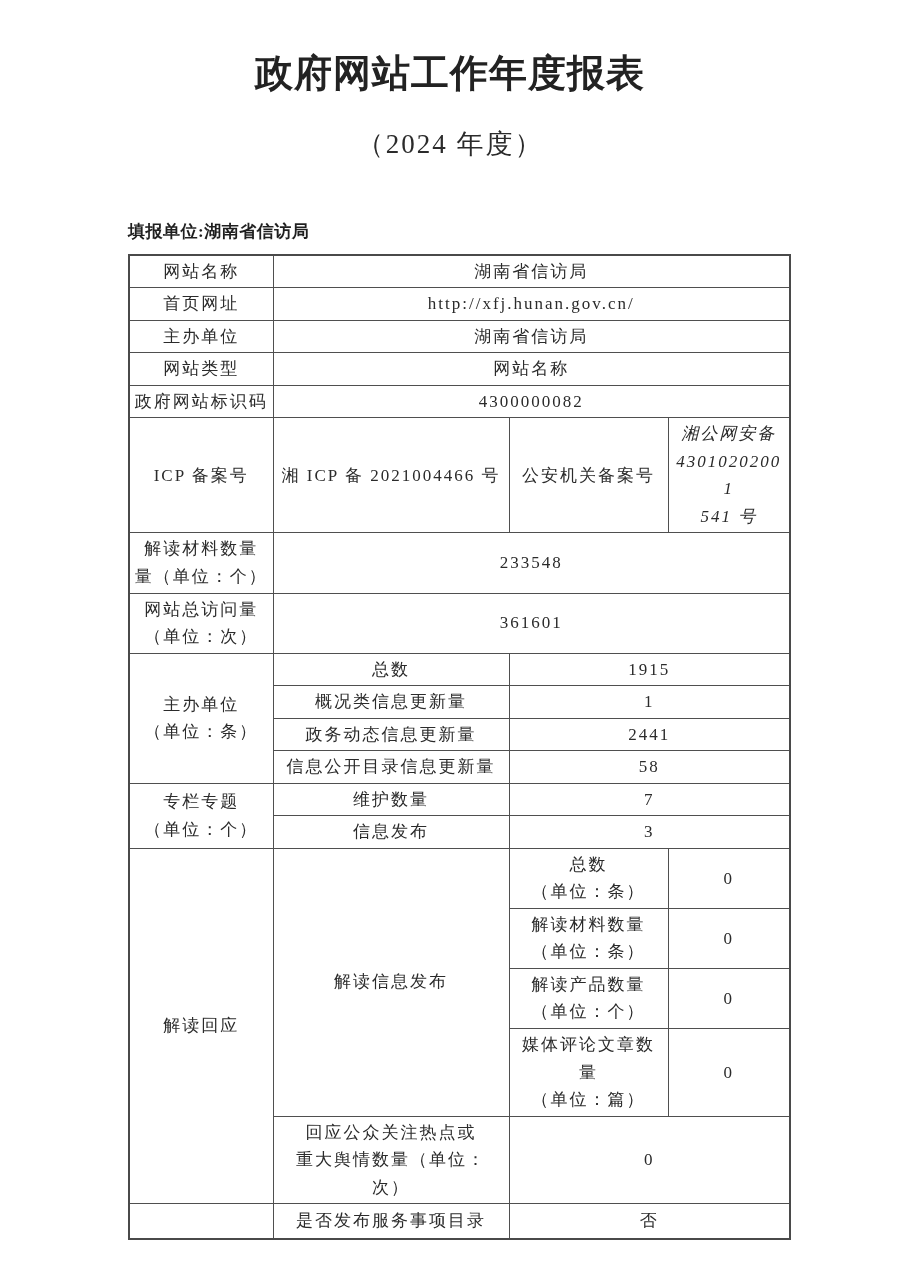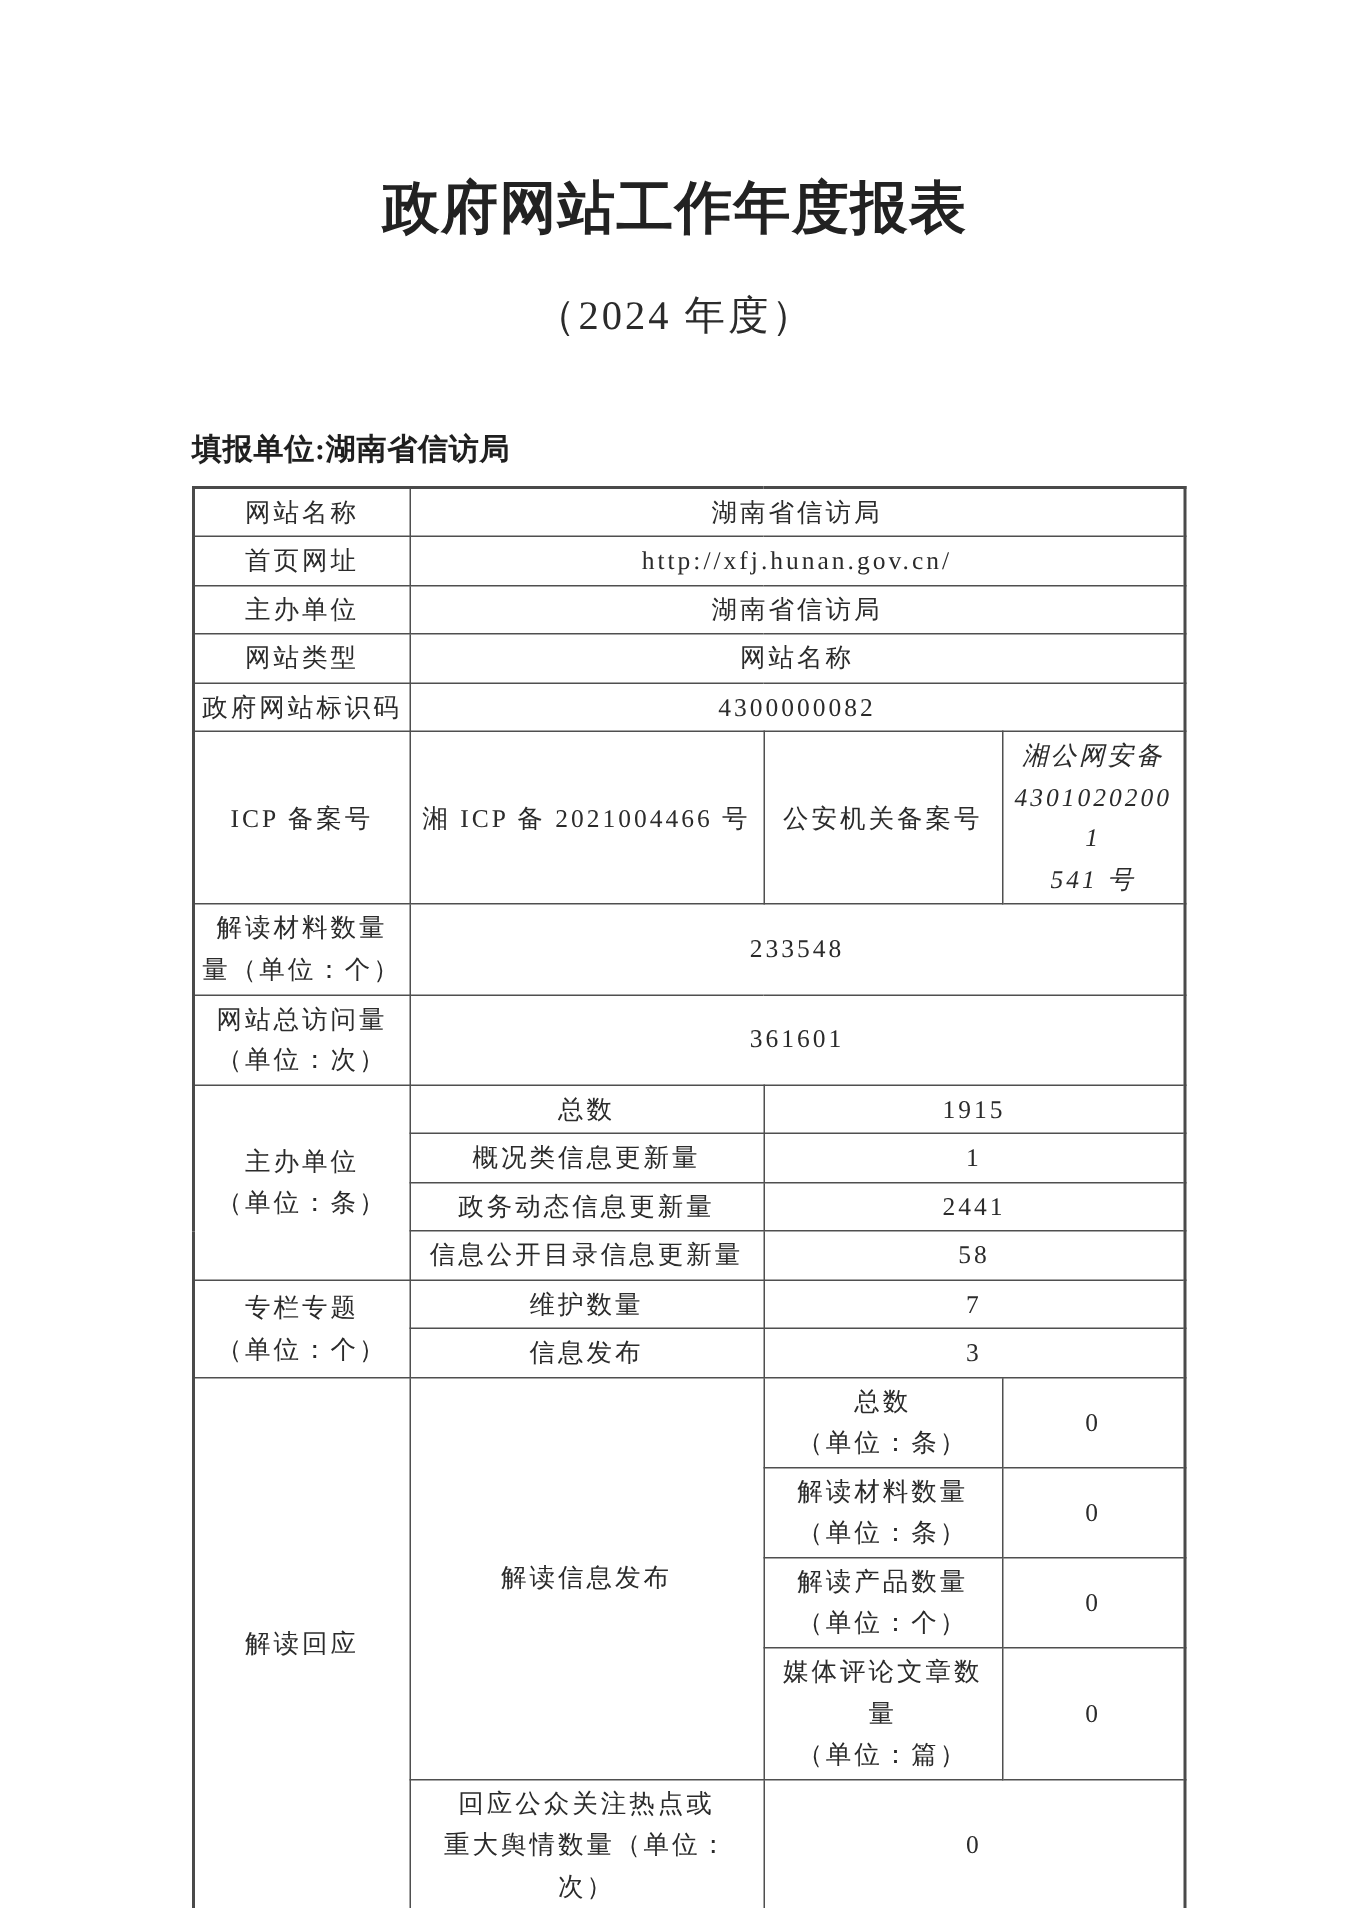--- a/index.html
+++ b/index.html
@@ -7,39 +7,39 @@
   .page {
     width: 900px;
     height: 1272px;
     background: #ffffff;
     position: relative;
     overflow: hidden;
     font-family: "Liberation Serif", "DejaVu Serif", serif;
     color: #2b2b2b;
   }
   .report-title {
-    padding-top: 118px;
+    padding-top: 52px;
     text-align: center;
     font-family: "Liberation Sans", "DejaVu Sans", sans-serif;
     font-weight: bold;
     font-size: 38px;
     line-height: 1.15;
     letter-spacing: 1px;
     color: #222222;
   }
   .report-subtitle {
     margin-top: 30px;
     text-align: center;
     font-size: 27px;
     letter-spacing: 2px;
     color: #2b2b2b;
   }
   .reporting-unit {
     margin: 58px 0 0 128px;
-    font-size: 20px;
+    font-size: 17px;
     font-weight: bold;
     letter-spacing: 0.5px;
     color: #1f1f1f;
   }
   table.report-table {
     margin: 11px 0 0 128px;
     width: 661px;
     border-collapse: collapse;
     table-layout: fixed;
     border: 2px solid #4a4a4a;

